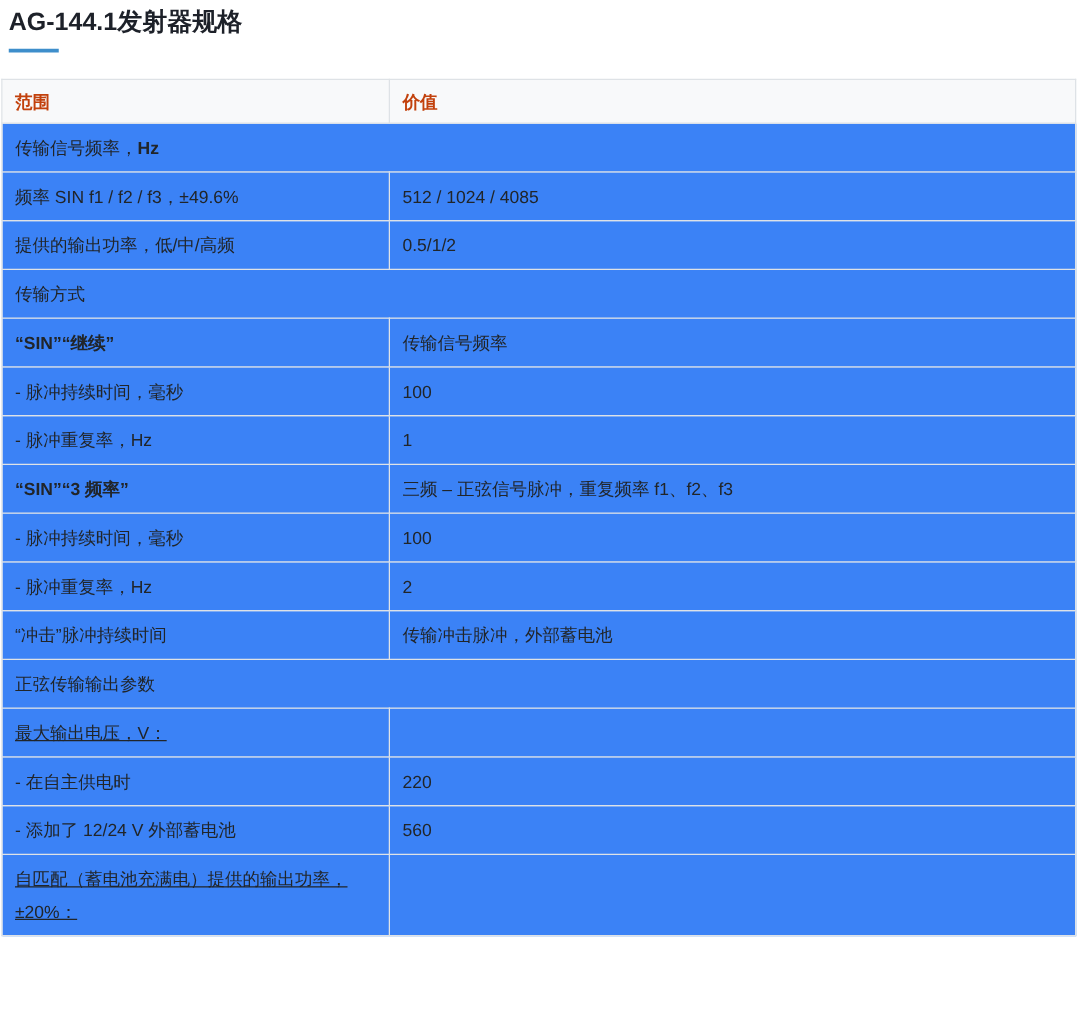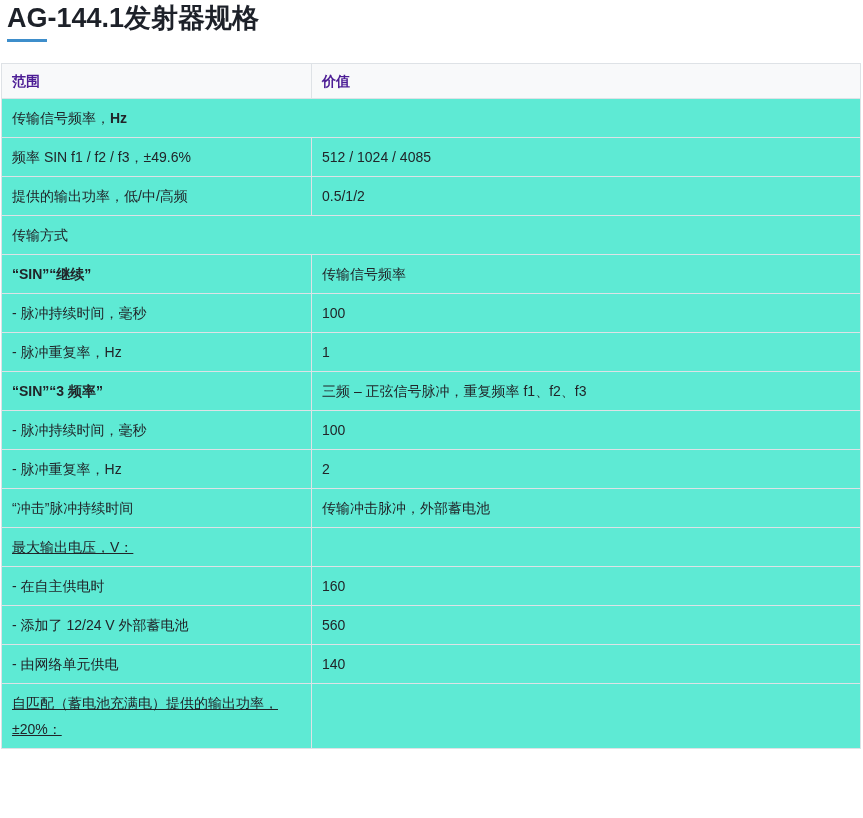--- a/index.html
+++ b/index.html
@@ -2,35 +2,35 @@
 <html><head>
 <meta charset="utf-8">
 <style>
   html,body{margin:0;padding:0;}
   body{
     width:863px;height:818px;overflow:hidden;background:#ffffff;
     font-family:"Liberation Sans","DejaVu Sans",sans-serif;
     color:#212529;-webkit-font-smoothing:antialiased;
   }
   .page-header{padding:6px 0 0 7px;}
-  .page-title{font-size:27px;font-weight:700;margin:0;color:#1d2129;line-height:24px;}
+  .page-title{font-size:20px;font-weight:700;margin:0;color:#1d2129;line-height:24px;}
   .accent-line{width:40px;height:3px;margin-top:9px;background:#3e8ecb;}
   table.spec-table{
     border-collapse:collapse;table-layout:fixed;
     width:860px;margin:21px 0 0 1px;font-size:14px;
   }
   col.c1{width:310px;}
   .spec-table th,.spec-table td{
     border:1px solid #dee2e6;text-align:left;vertical-align:top;
     word-break:normal;overflow-wrap:break-word;
   }
   .spec-table th{
-    background:#f8f9fa;padding:5px 10px;line-height:24px;font-weight:700;color:#4c1d95;
+    background:#f8f9fa;padding:5px 10px;line-height:24px;font-weight:700;color:#c2410c;
   }
-  .spec-table td{padding:6px 10px;line-height:26px;background:#5eead4;}
+  .spec-table td{padding:6px 10px;line-height:26px;background:#3b82f6;}
   .bold{font-weight:700;}
   .underline{text-decoration:underline;}
 </style>
 </head>
 <body>
 
 <div class="page-header">
   <h1 class="page-title">AG-144.1发射器规格</h1>
   <div class="accent-line" style="background: rgb(62, 142, 203);"></div>
 </div>
@@ -83,33 +83,32 @@
       </tr>
       <tr>
         <td class="">- 脉冲重复率，Hz</td>
         <td>2</td>
       </tr>
       <tr>
         <td class="">“冲击”脉冲持续时间</td>
         <td>传输冲击脉冲，外部蓄电池</td>
       </tr>
       <tr>
+        <td colspan="2"><span>正弦传输输出参数</span></td>
+      </tr>
+      <tr>
         <td class="underline">最大输出电压，V：</td>
         <td></td>
       </tr>
       <tr>
         <td class="">- 在自主供电时</td>
-        <td>160</td>
+        <td>220</td>
       </tr>
       <tr>
         <td class="">- 添加了 12/24 V 外部蓄电池</td>
         <td>560</td>
-      </tr>
-      <tr>
-        <td class="">- 由网络单元供电</td>
-        <td>140</td>
       </tr>
       <tr>
         <td class="underline">自匹配（蓄电池充满电）提供的输出功率，±20%：</td>
         <td></td>
       </tr>
     </tbody>
 </table>
 
 </body></html>

